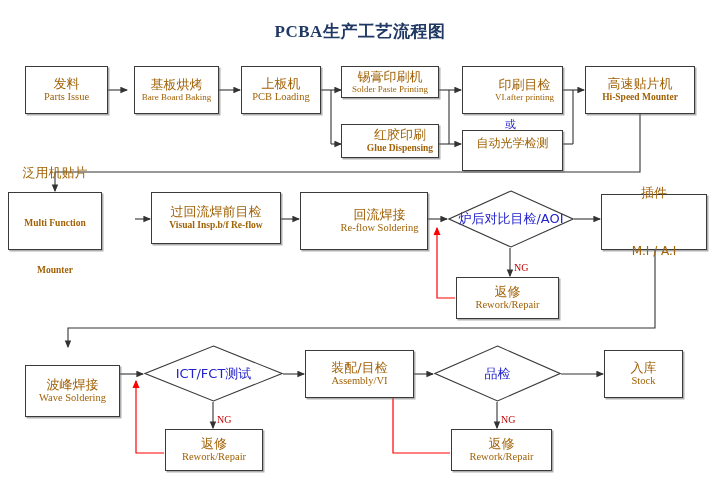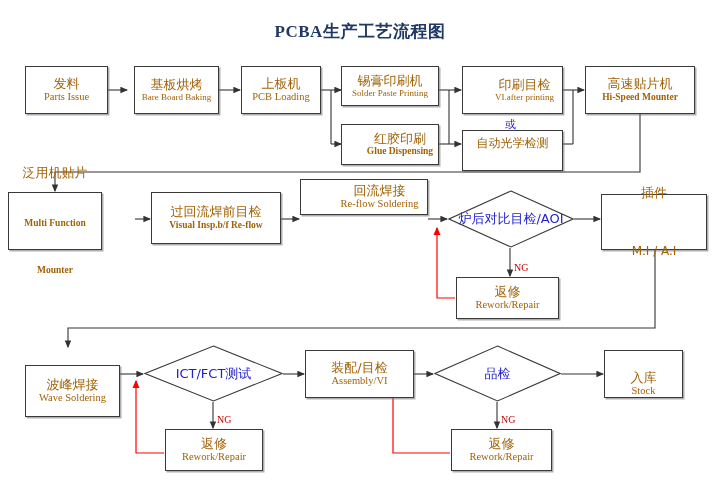--- a/index.html
+++ b/index.html
@@ -169,26 +169,26 @@
   <div class="node box" style="left:134px; top:66px;  width:85px;  height:48px;">
     <span class="cn">基板烘烤</span>
     <span class="en tiny">Bare Board Baking</span>
   </div>
 
   <div class="node box" style="left:241px; top:66px;  width:80px;  height:48px;">
     <span class="cn">上板机</span>
     <span class="en">PCB Loading</span>
   </div>
 
-  <div class="node box" style="left:341px; top:66px;  width:98px;  height:40px;">
+  <div class="node box" style="left:341px; top:66px;  width:98px;  height:32px;">
     <span class="cn">锡膏印刷机</span>
     <span class="en tiny">Solder Paste Printing</span>
   </div>
 
-  <div class="node box" style="left:341px; top:124px; width:98px;  height:41px;padding-left:20px;">
+  <div class="node box" style="left:341px; top:124px; width:98px;  height:34px;padding-left:20px;">
     <span class="cn">红胶印刷</span>
     <span class="en b">Glue Dispensing</span>
   </div>
 
   <div class="node box" style="left:462px; top:66px;  width:101px; height:48px;padding-left:24px;">
     <span class="cn">印刷目检</span>
     <span class="en tiny">VI.after printing</span>
   </div>
 
   <div class="freetext" style="left:505px; top:117px;">或</div>
@@ -207,21 +207,21 @@
     <span class="cn">泛用机贴片</span>
     <span class="en b">Multi Function</span>
     <span class="en b">Mounter</span>
   </div>
 
   <div class="node box" style="left:151px; top:192px; width:130px; height:52px;">
     <span class="cn">过回流焊前目检</span>
     <span class="en b">Visual Insp.b/f Re-flow</span>
   </div>
 
-  <div class="node box" style="left:300px; top:179px; width:128px; height:36px;padding-left:31px;">
+  <div class="node box" style="left:300px; top:192px; width:128px; height:58px;padding-left:31px;">
     <span class="cn">回流焊接</span>
     <span class="en">Re-flow  Soldering</span>
   </div>
 
   <div class="diamond" style="left:448px; top:190px; width:126px; height:58px;">
     <svg class="dshape" viewBox="0 0 126 58" preserveAspectRatio="none">
       <polygon points="63,1 125,29 63,57 1,29" fill="#ffffff" stroke="#3a3a3a" stroke-width="1.1"></polygon>
     </svg>
     <div class="dlabel">炉后对比目检/AOI</div>
   </div>
@@ -255,21 +255,21 @@
     <span class="en">Assembly/VI</span>
   </div>
 
   <div class="diamond" style="left:434px; top:345px; width:127px; height:57px;text-align:right;">
     <svg class="dshape" viewBox="0 0 127 57" preserveAspectRatio="none">
       <polygon points="63.5,1 126,28.5 63.5,56 1,28.5" fill="#ffffff" stroke="#3a3a3a" stroke-width="1.1"></polygon>
     </svg>
     <div class="dlabel">品检</div>
   </div>
 
-  <div class="node box" style="left:604px; top:350px; width:79px;  height:48px;justify-content:flex-end;">
+  <div class="node box" style="left:604px; top:350px; width:79px;  height:48px;">
     <span class="cn">入库</span>
     <span class="en">Stock</span>
   </div>
 
   <div class="ng" style="left:217px; top:414px;">NG</div>
   <div class="ng" style="left:501px; top:414px;">NG</div>
 
   <div class="node box" style="left:165px; top:429px; width:98px;  height:42px;">
     <span class="cn">返修</span>
     <span class="en">Rework/Repair</span>

